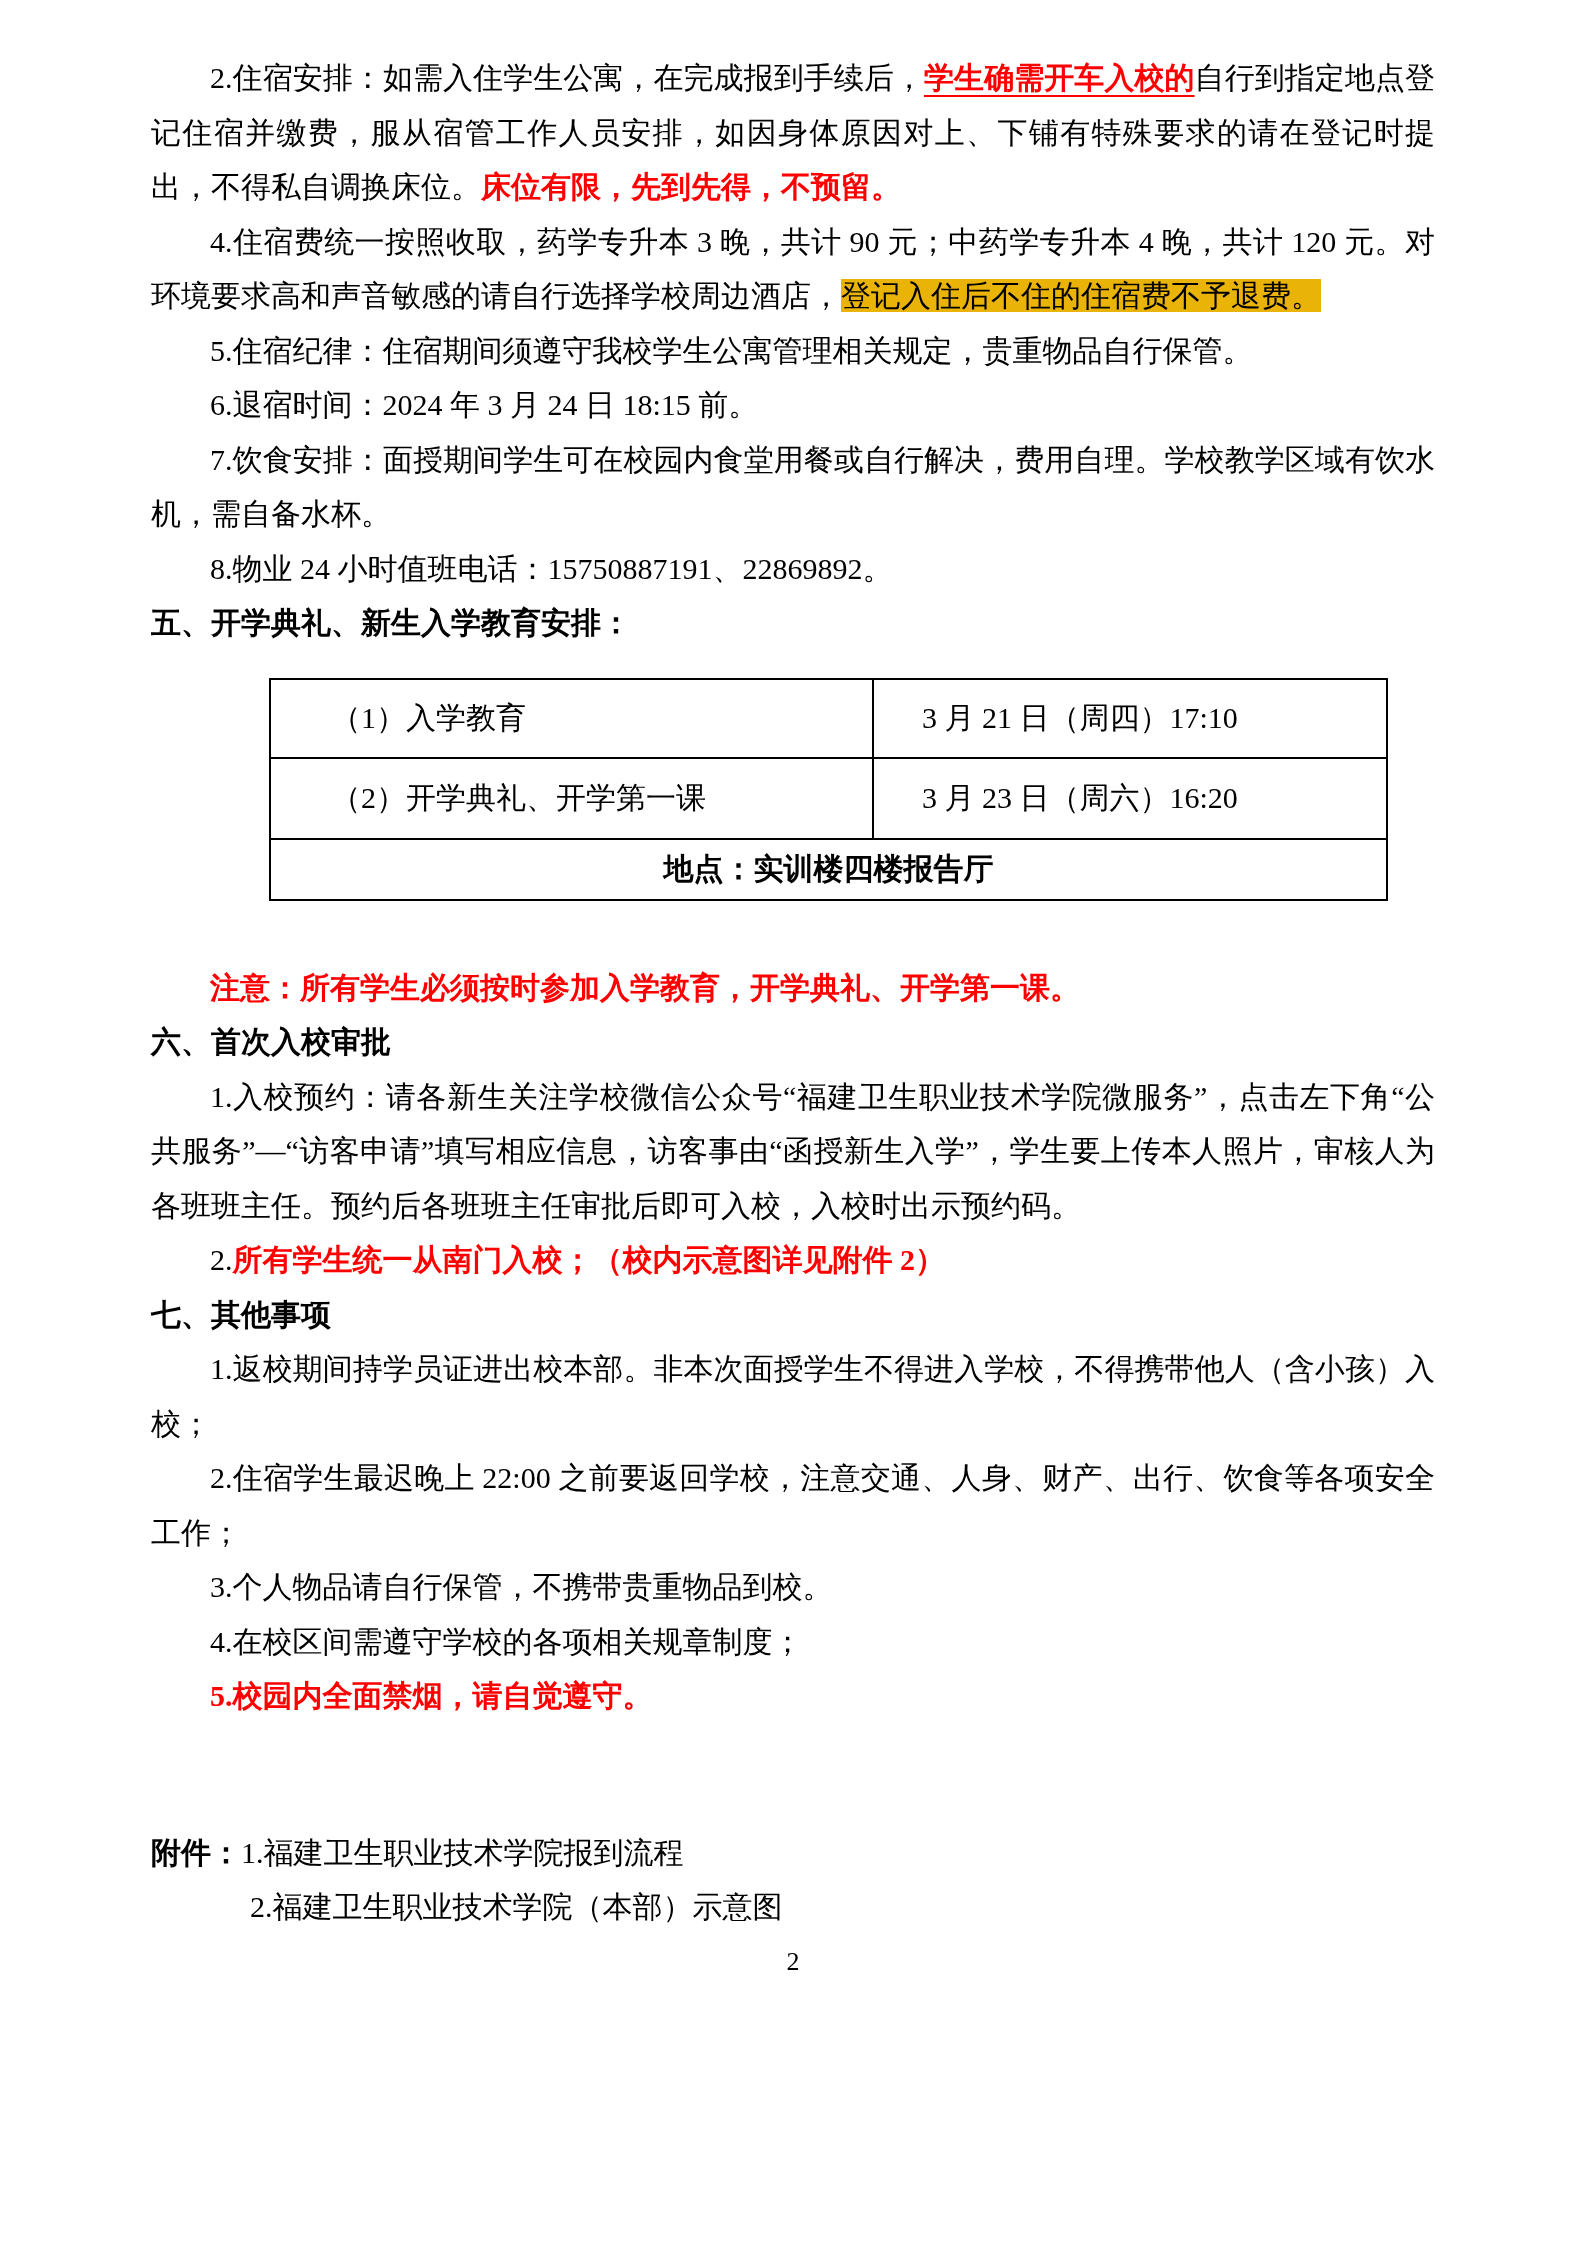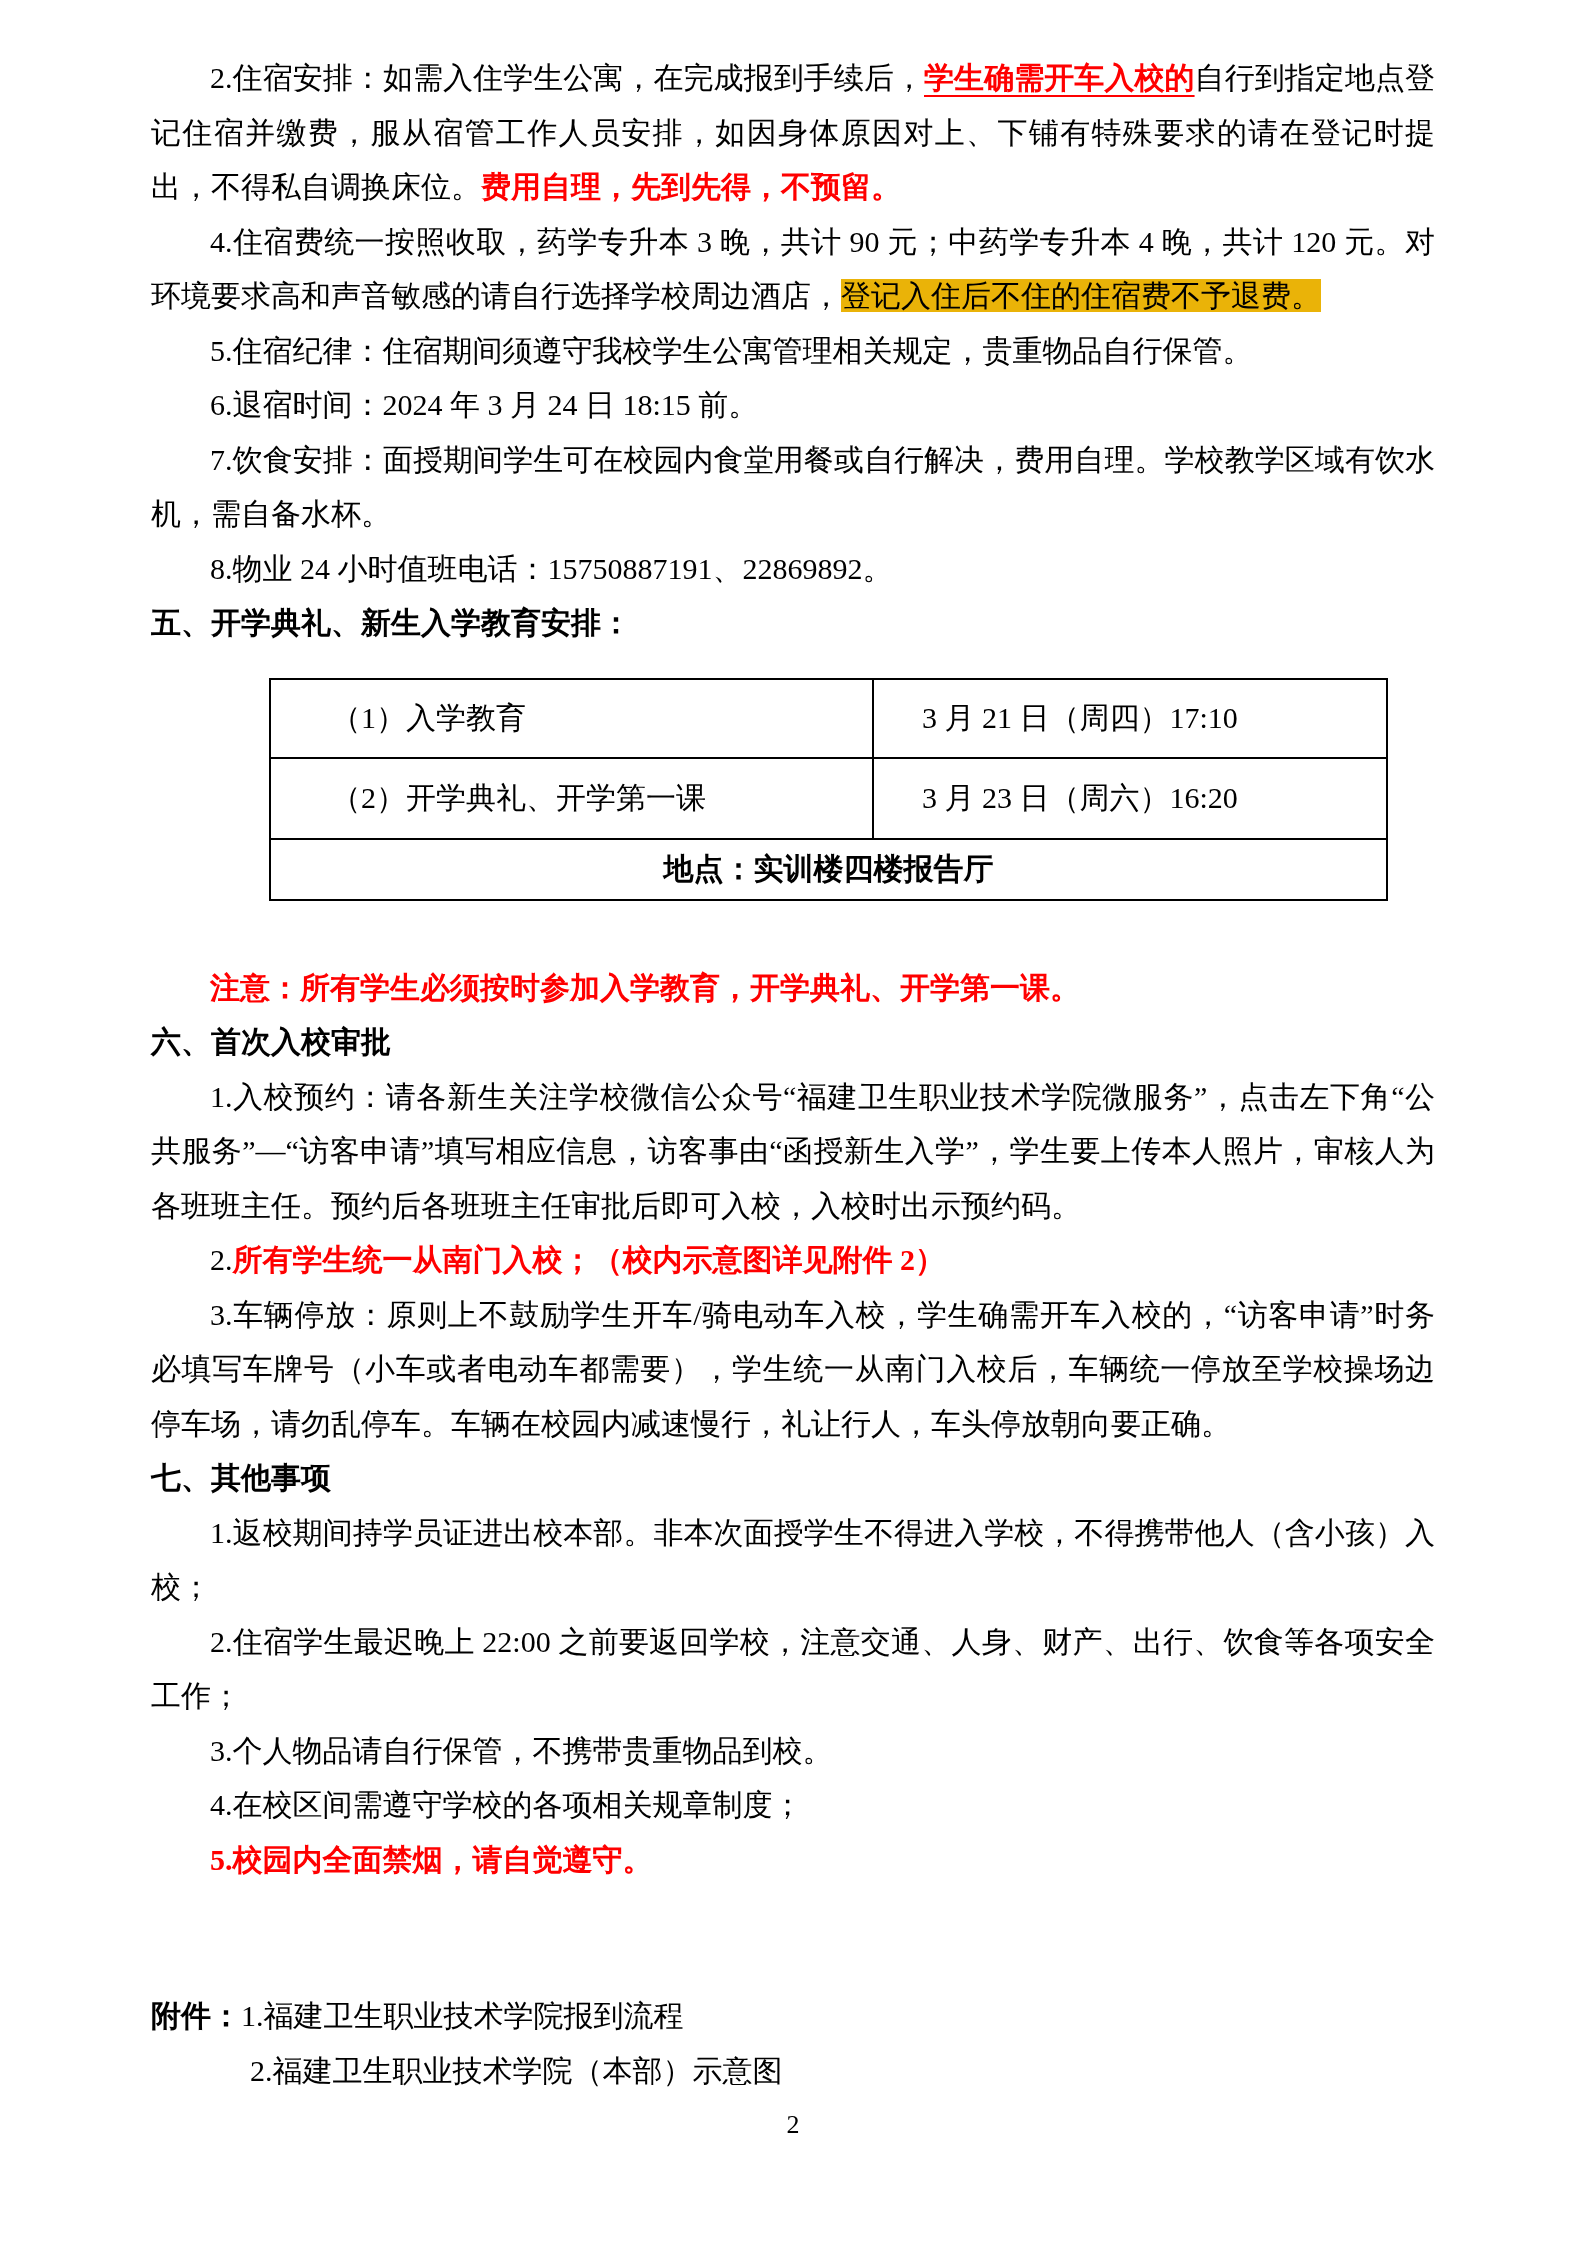--- a/index.html
+++ b/index.html
@@ -52,21 +52,21 @@
     text-indent: 0;
     font-size: 26px;
     margin-top: 0;
   }
 </style>
 </head>
 <body>
 
 <div class="page">
 
-  <p class="para"><span>2.住宿安排：如需入住学生公寓，在完成报到手续后，</span><span class="redbold ul">学生确需开车入校的</span><span>自行到指定地点登记住宿并缴费，服从宿管工作人员安排，如因身体原因对上、下铺有特殊要求的请在登记时提出，不得私自调换床位。</span><span class="redbold">费用自理，先到先得，不预留。</span></p>
+  <p class="para"><span>2.住宿安排：如需入住学生公寓，在完成报到手续后，</span><span class="redbold ul">学生确需开车入校的</span><span>自行到指定地点登记住宿并缴费，服从宿管工作人员安排，如因身体原因对上、下铺有特殊要求的请在登记时提出，不得私自调换床位。</span><span class="redbold">床位有限，先到先得，不预留。</span></p>
 
   <p class="para"><span>4.住宿费统一按照收取，药学专升本 3 晚，共计 90 元；中药学专升本 4 晚，共计 120 元。对环境要求高和声音敏感的请自行选择学校周边酒店，</span><span class="hl">登记入住后不住的住宿费不予退费。</span></p>
 
   <p class="para"><span>5.住宿纪律：住宿期间须遵守我校学生公寓管理相关规定，贵重物品自行保管。</span></p>
 
   <p class="para"><span>6.退宿时间：2024 年 3 月 24 日 18:15 前。</span></p>
 
   <p class="para"><span>7.饮食安排：面授期间学生可在校园内食堂用餐或自行解决，费用自理。学校教学区域有饮水机，需自备水杯。</span></p>
 
   <p class="para"><span>8.物业 24 小时值班电话：15750887191、22869892。</span></p>
@@ -90,21 +90,20 @@
   </table>
 
   <p class="notice redbold"><span>注意：所有学生必须按时参加入学教育，开学典礼、开学第一课。</span></p>
 
   <p class="heading"><span>六、首次入校审批</span></p>
 
   <p class="para"><span>1.入校预约：请各新生关注学校微信公众号“福建卫生职业技术学院微服务”，点击左下角“公共服务”—“访客申请”填写相应信息，访客事由“函授新生入学”，学生要上传本人照片，审核人为各班班主任。预约后各班班主任审批后即可入校，入校时出示预约码。</span></p>
 
   <p class="para"><span>2.</span><span class="redbold">所有学生统一从南门入校；（校内示意图详见附件 2）</span></p>
 
-  <p class="para"><span>3.车辆停放：原则上不鼓励学生开车/骑电动车入校，学生确需开车入校的，“访客申请”时务必填写车牌号（小车或者电动车都需要），学生统一从南门入校后，车辆统一停放至学校操场边停车场，请勿乱停车。车辆在校园内减速慢行，礼让行人，车头停放朝向要正确。</span></p>
 
   <p class="heading"><span>七、其他事项</span></p>
 
   <p class="para"><span>1.返校期间持学员证进出校本部。非本次面授学生不得进入学校，不得携带他人（含小孩）入校；</span></p>
 
   <p class="para"><span>2.住宿学生最迟晚上 22:00 之前要返回学校，注意交通、人身、财产、出行、饮食等各项安全工作；</span></p>
 
   <p class="para"><span>3.个人物品请自行保管，不携带贵重物品到校。</span></p>
 
   <p class="para"><span>4.在校区间需遵守学校的各项相关规章制度；</span></p>

